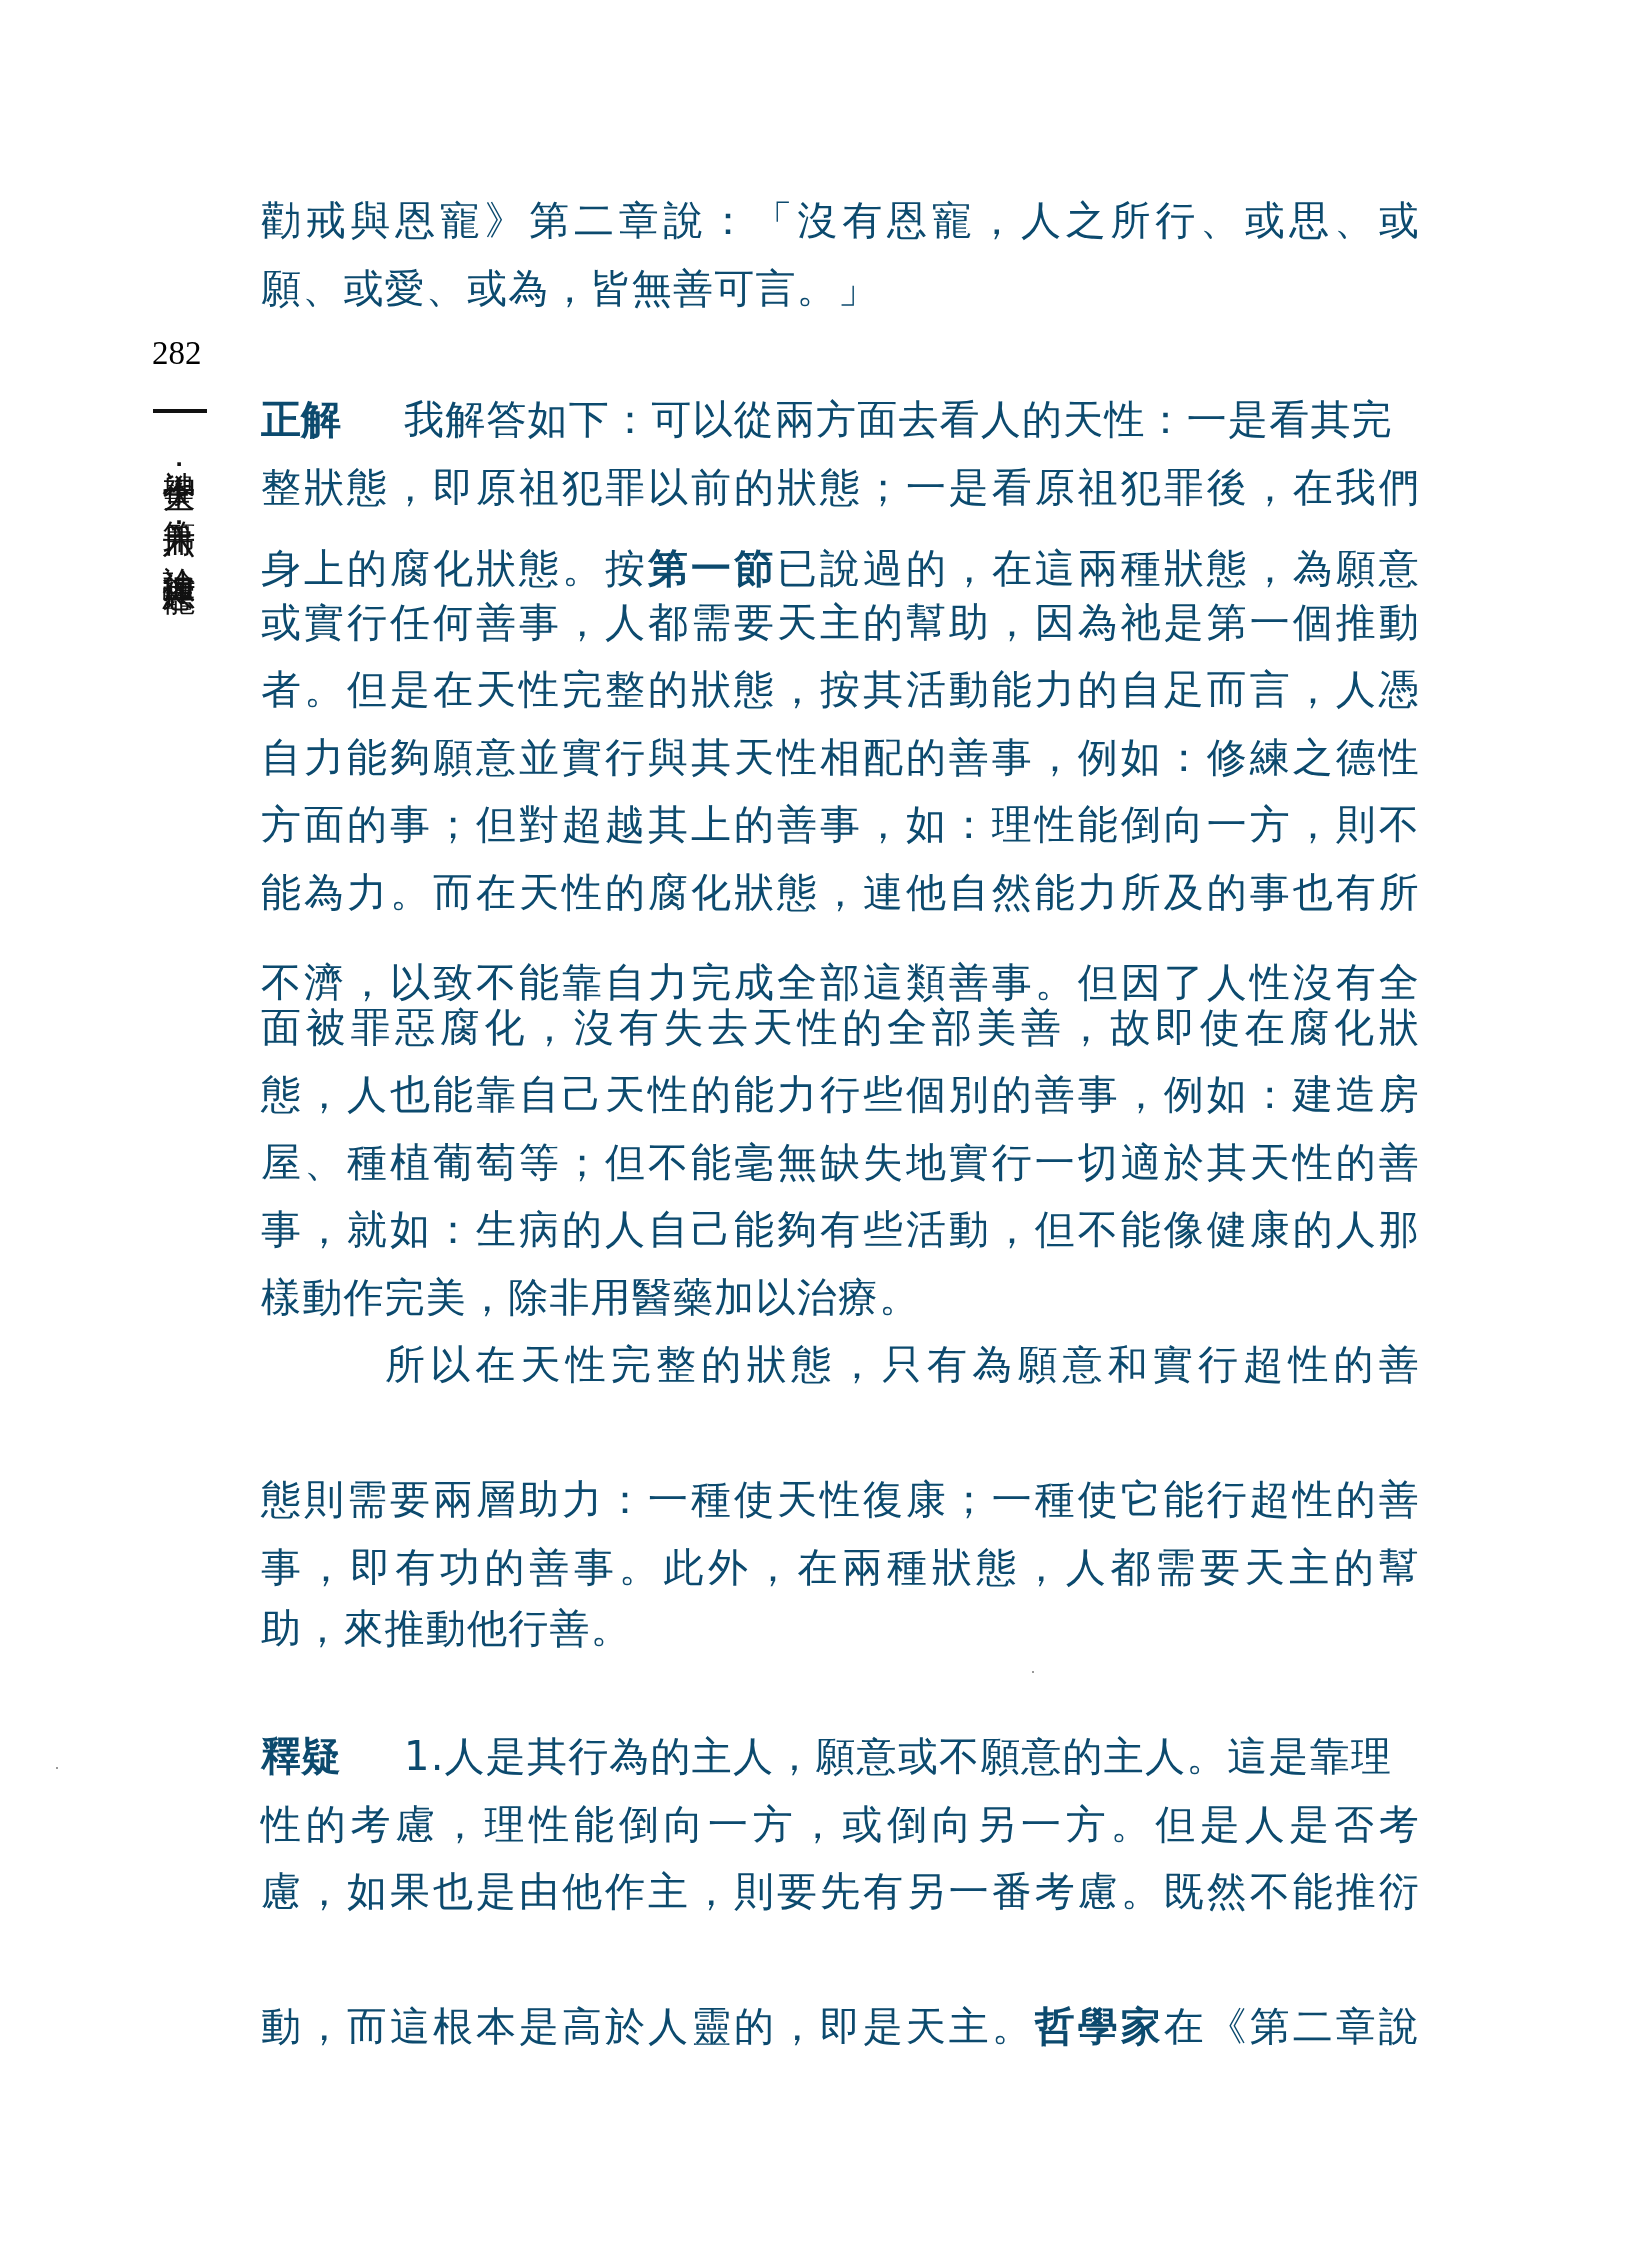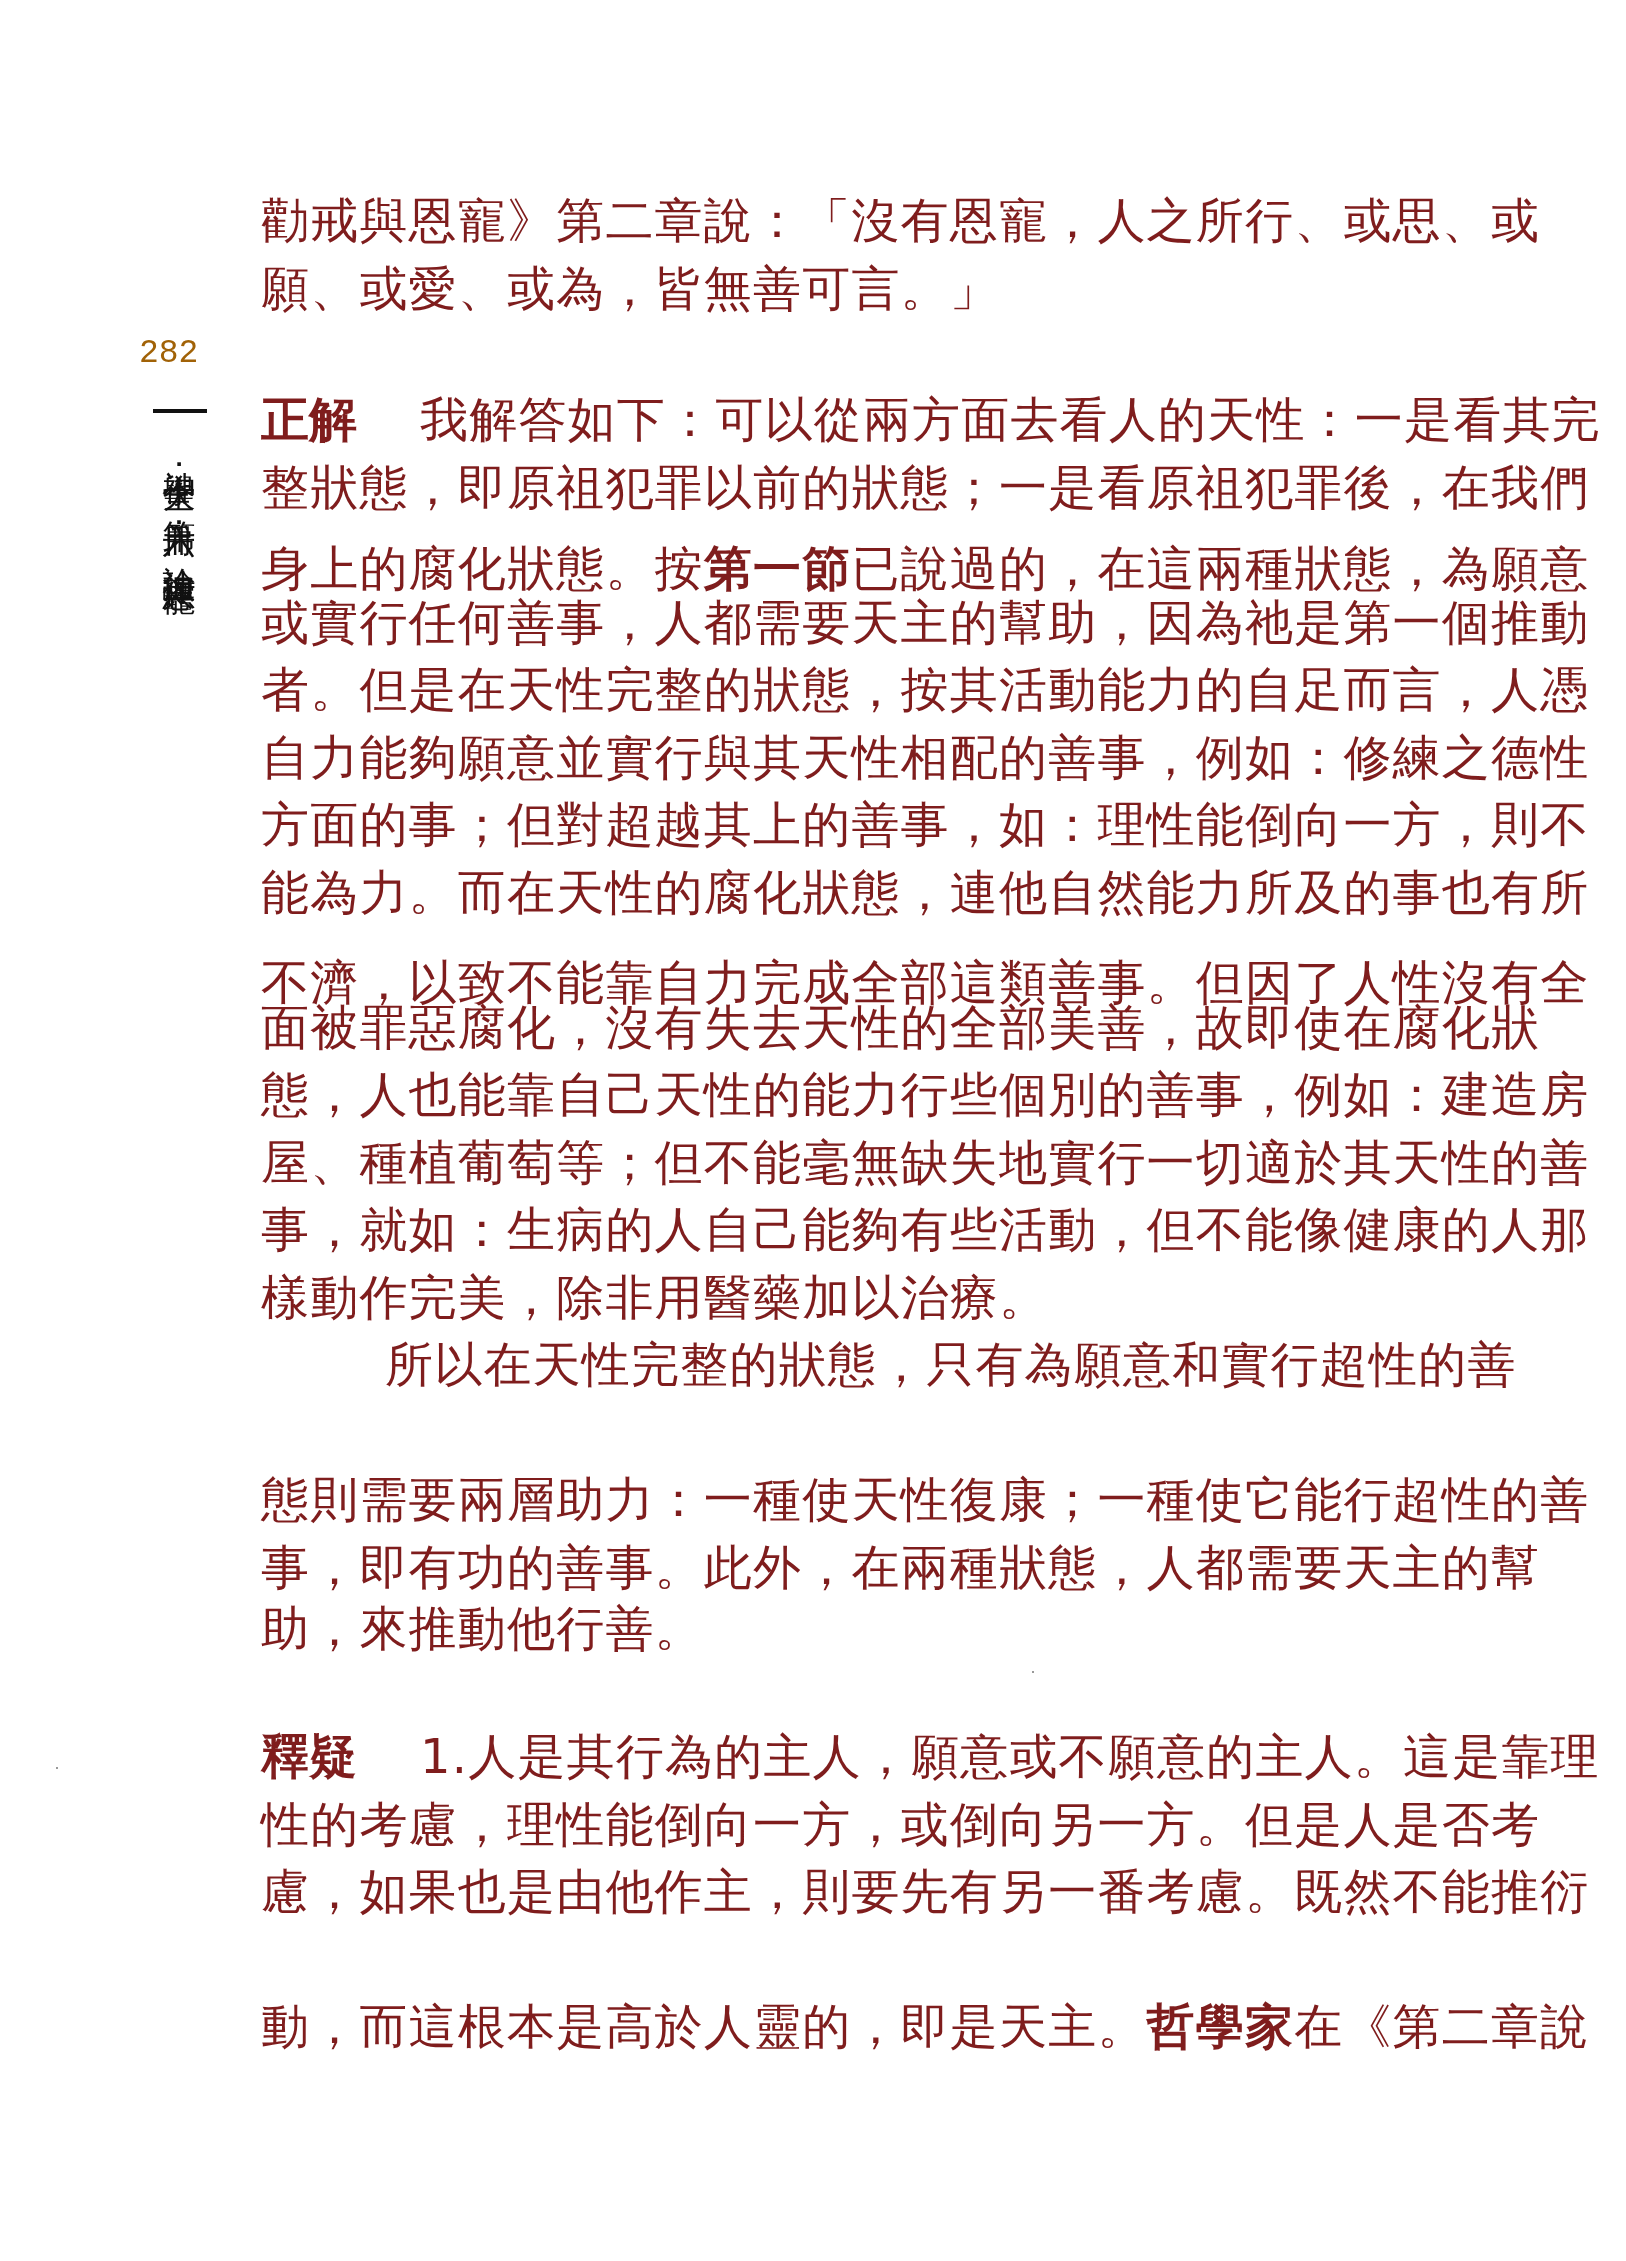--- a/index.html
+++ b/index.html
@@ -19,48 +19,48 @@
     position: absolute;
     left: 0; top: 0;
     width: 1626px; height: 2261px;
     background: #ffffff;
   }
   .line {
     position: absolute;
     left: 261px;
     width: 1159px;
     height: 67px;
-    font-size: 48px;
+    font-size: 40px;
     line-height: 41px;
     white-space: nowrap;
     letter-spacing: 1.2px;
-    color: #7f1d1d;
+    color: #0c4a6e;
   }
   .line.justify {
     text-align: justify;
     text-align-last: justify;
   }
   .line.indent {
     padding-left: 124px;
     width: 1035px;
   }
   .label {
     font-weight: bold;
     margin-right: 63px;
     letter-spacing: 0;
   }
   .bold { font-weight: bold; }
   .page-number {
     position: absolute;
-    left: 139px;
+    left: 152px;
     top: 337px;
-    font-family: Liberation Mono, monospace;
+    font-family: Liberation Serif, serif;
     font-size: 33px;
     line-height: 33px;
-    color: #a16207;
+    color: #000000;
   }
   .margin-bar {
     position: absolute;
     left: 153px;
     top: 409px;
     width: 54px;
     height: 4px;
     background: #111;
   }
   .running-head {

